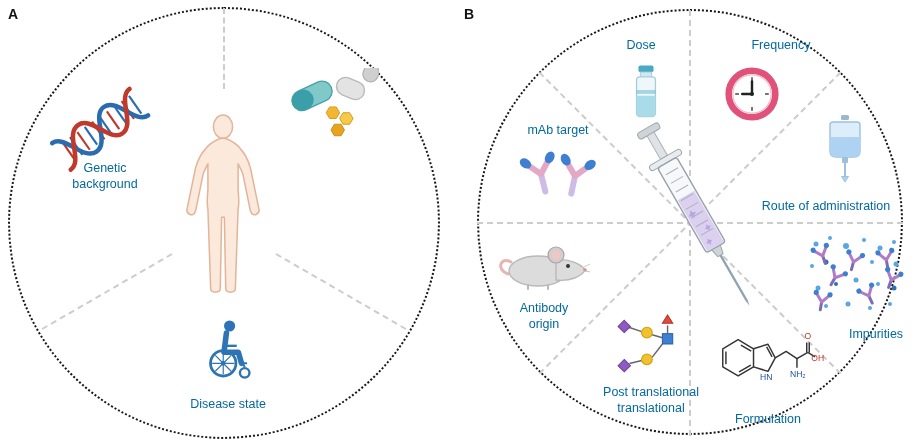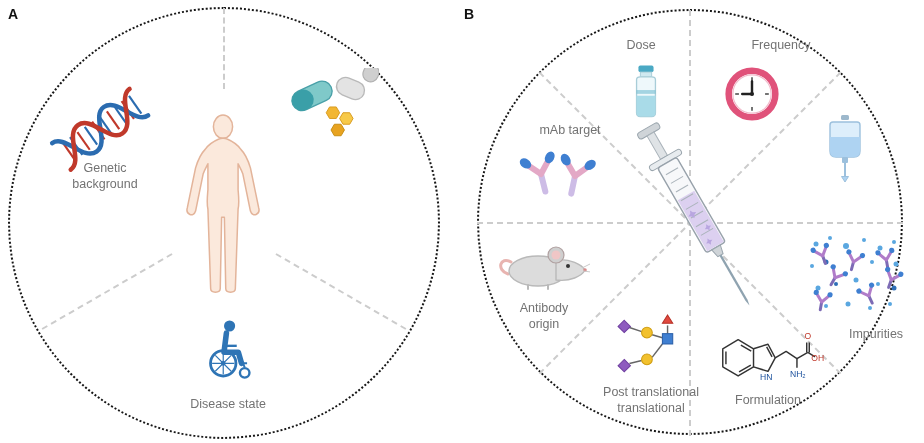--- a/index.html
+++ b/index.html
@@ -4,21 +4,21 @@
 <style>
   html,body{margin:0;padding:0;background:#fff;}
   .canvas{position:relative;width:924px;height:443px;background:#fff;overflow:hidden;
           font-family:"Liberation Sans",sans-serif;}
   .abs{position:absolute;}
   .panel-letter{font-size:14px;font-weight:700;color:#111;z-index:5;}
   .circle{border:2.6px dotted #161616;border-radius:50%;z-index:0;box-sizing:border-box;}
   .dash{height:0;border-top:2px dashed #cccccc;z-index:1;}
   .ray{transform-origin:left center;}
   .diam{transform-origin:center center;}
-  .label{font-size:12.5px;color:#737373;text-align:center;line-height:1.3;z-index:4;}
+  .label{font-size:12.5px;color:#0369a1;text-align:center;line-height:1.3;z-index:4;}
   .icon{z-index:3;}
   .syr{z-index:3;transform:rotate(-30deg);transform-origin:center center;}
   svg{display:block;width:100%;height:100%;}
 </style>
 </head>
 <body>
 
 <div class="canvas">
 
   <div class="abs panel-letter" style="left:8px;top:6px;">A</div>
@@ -156,20 +156,21 @@
   <div class="abs icon" style="left:823px;top:114px;width:44px;height:70px;">
     <svg viewBox="0 0 44 70">
       <rect x="18" y="1" width="8" height="5" rx="1.5" fill="#9db8cc"></rect>
       <path d="M10,8 h24 q3,0 3,3 v26 q0,6 -6,6 h-18 q-6,0 -6,-6 v-26 q0,-3 3,-3 z" fill="#ddeefb" stroke="#9cc0dd" stroke-width="1.4"></path>
       <path d="M7,23 h30 v14 q0,6 -6,6 h-18 q-6,0 -6,-6 z" fill="#aed3f2"></path>
       <rect x="19" y="43" width="6" height="6" rx="1" fill="#9cc0dd"></rect>
       <line x1="22" y1="49" x2="22" y2="62" stroke="#9cc0dd" stroke-width="2"></line>
       <path d="M22,68 l-3.5,-5.5 h7 z" fill="#aed3f2" stroke="#9cc0dd" stroke-width="1"></path>
     </svg>
   </div>
+  <div class="abs label" style="left:748px;top:198px;width:156px;">Route of administration</div>
 
   <div class="abs icon" style="left:806px;top:232px;width:100px;height:86px;">
     <svg viewBox="0 0 100 86">
       <g fill="#5aa7e0">
         <circle cx="10" cy="12" r="2.5"></circle>
           <circle cx="24" cy="6" r="2"></circle>
           <circle cx="40" cy="14" r="3"></circle>
         <circle cx="58" cy="8" r="2"></circle>
           <circle cx="74" cy="16" r="2.5"></circle>
           <circle cx="88" cy="10" r="2"></circle>
@@ -246,21 +247,21 @@
         <path d="M100.8,38 V27 M103.6,38 V27"></path>
         <path d="M102,38 L110,43"></path>
         <path d="M90,45 L90,55"></path>
       </g>
       <text x="102" y="23" font-size="9.5" fill="#c0392b" text-anchor="middle" font-family="Liberation Sans, sans-serif">O</text>
       <text x="113" y="48" font-size="9.5" fill="#c0392b" text-anchor="middle" font-family="Liberation Sans, sans-serif">OH</text>
       <text x="91" y="65" font-size="9.5" fill="#1a4f9c" text-anchor="middle" font-family="Liberation Sans, sans-serif">NH₂</text>
       <text x="56" y="69" font-size="9.5" fill="#1a4f9c" text-anchor="middle" font-family="Liberation Sans, sans-serif">HN</text>
     </svg>
   </div>
-  <div class="abs label" style="left:713px;top:392px;width:110px;">Formulation</div>
+  <div class="abs label" style="left:713px;top:411px;width:110px;">Formulation</div>
 
   <div class="abs icon" style="left:607px;top:312px;width:84px;height:66px;">
     <svg viewBox="0 0 80 64">
       <g stroke="#666" stroke-width="1.4">
         <line x1="21" y1="15" x2="33" y2="19"></line>
         <line x1="43" y1="22" x2="53" y2="25"></line>
         <line x1="58" y1="13" x2="58" y2="21"></line>
         <line x1="21" y1="50" x2="33" y2="47"></line>
         <line x1="43" y1="44" x2="53" y2="31"></line>
       </g>
@@ -282,21 +283,21 @@
       <circle cx="58" cy="17" r="8" fill="#cfcfcf" stroke="#b0a0a0" stroke-width="1.2"></circle>
       <circle cx="58" cy="17" r="4.5" fill="#f0c6c6"></circle>
       <circle cx="70" cy="28" r="2" fill="#333"></circle>
       <circle cx="87" cy="32" r="1.8" fill="#d88a8a"></circle>
       <path d="M84,30 L92,26 M85,33 L93,34" stroke="#c9c9c9" stroke-width="1"></path>
       <path d="M30,47 v4 M50,47 v4" stroke="#b9b9b9" stroke-width="2" stroke-linecap="round"></path>
     </svg>
   </div>
   <div class="abs label" style="left:509px;top:300px;width:70px;">Antibody origin</div>
 
-  <div class="abs label" style="left:530px;top:122px;width:80px;">mAb target</div>
+  <div class="abs label" style="left:518px;top:122px;width:80px;">mAb target</div>
   <div class="abs icon" style="left:517px;top:140px;width:82px;height:62px;">
     <svg viewBox="0 0 82 62">
       <g stroke-linecap="round">
         <g transform="translate(24,34) rotate(-14)">
           <path d="M0,0 V18" stroke="#cdbce6" stroke-width="6"></path>
           <path d="M0,0 L-10,-11 M0,0 L10,-11" stroke="#e3a8c6" stroke-width="6"></path>
           <ellipse cx="-12.5" cy="-14" rx="4.5" ry="6.2" transform="rotate(-42 -12.5 -14)" fill="#3f7fd1"></ellipse>
           <ellipse cx="12.5" cy="-14" rx="4.5" ry="6.2" transform="rotate(42 12.5 -14)" fill="#3f7fd1"></ellipse>
         </g>
         <g transform="translate(58,36) rotate(12)">

